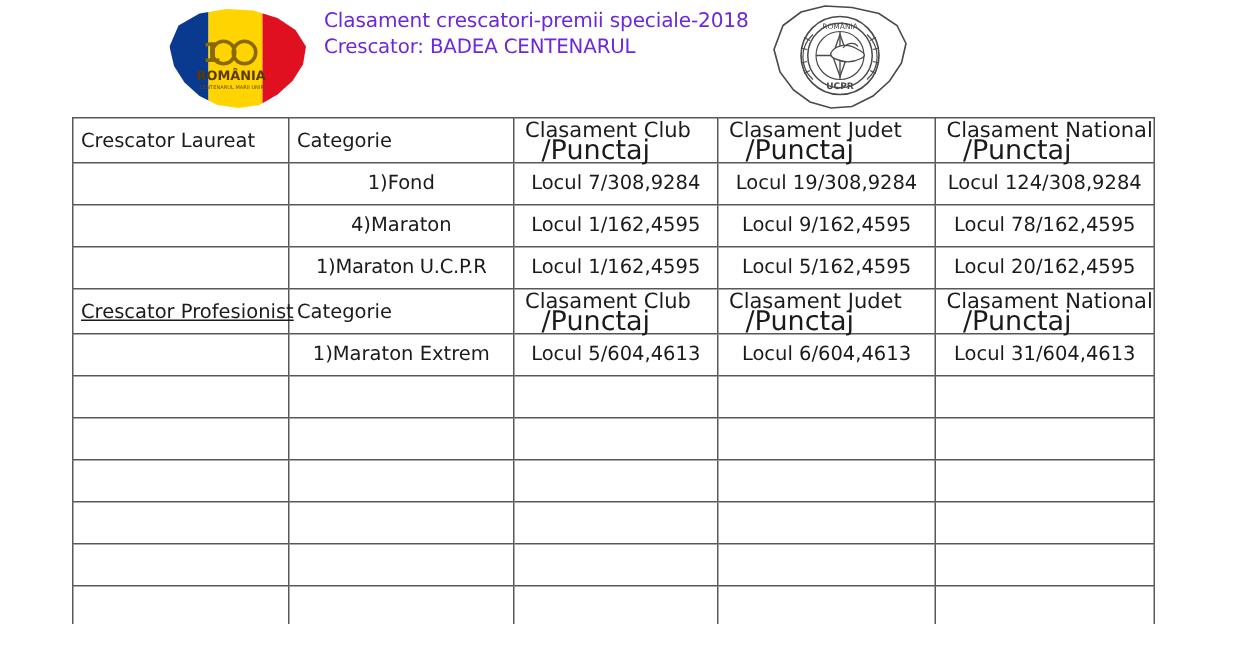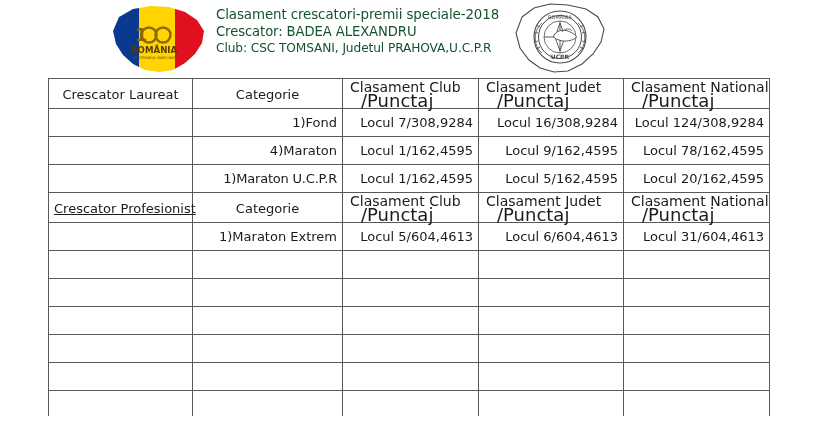--- a/index.html
+++ b/index.html
@@ -34,21 +34,21 @@
   }
   #flag-logo svg { display:block; width:108px; height:72px; }
 
   #title-block {
     position: absolute;
     left: 216px; top: 6px;
     width: 290px;
   }
   .title-line {
     font-size: 13.2px;
-    color: #14532d;
+    color: #6d28d9;
     line-height: 17px;
     white-space: nowrap;
     letter-spacing: -0.1px;
   }
   .title-line.l1 { font-size: 13.4px; }
   .title-line.l2 { font-size: 13.2px; }
   .title-line.l3 { font-size: 12.2px; }
 
   #ucpr-logo {
     position: absolute;
@@ -82,22 +82,22 @@
   col.c2 { width: 150px; }
   col.c3 { width: 136px; }
   col.c4 { width: 145px; }
   col.c5 { width: 146px; }
 
   tr.hdr td { height: 30px; padding-top: 1px; }
   tr.data td { height: 28px; }
   tr.blank td { height: 28px; }
   tr.blank-last td { height: 25px; border-bottom: none; }
 
-  .ctr { text-align: center; }
-  .lft { text-align: right; }
+  .ctr { }
+  .lft { text-align: center; }
 
   .hdr-stack {
     display: block;
     line-height: 13px;
     text-align: left;
     padding-left: 2px;
   }
   .hdr-stack .l1 { display:block; font-size: 14px; }
   .hdr-stack .l2 { display:block; font-size: 18px; padding-left: 11px; }
 
@@ -135,22 +135,21 @@
           <circle cx="46" cy="32" r="7.5" fill="none" stroke="#8a6a00" stroke-width="2.4"></circle>
           <circle cx="60" cy="32" r="7.5" fill="none" stroke="#8a6a00" stroke-width="2.4"></circle>
           <text x="28" y="50" font-family="DejaVu Sans, sans-serif" font-size="8.6" font-weight="bold" fill="#5a3a00">ROMÂNIA</text>
           <text x="30" y="56" font-family="DejaVu Sans, sans-serif" font-size="3.4" fill="#6b4a00">CENTENARUL MARII UNIRI</text>
         </g>
       </svg>
     </div>
 
     <div id="title-block">
       <div class="title-line l1">Clasament crescatori-premii speciale-2018</div>
-      <div class="title-line l2">Crescator: BADEA ALEXANDRU</div>
-      <div class="title-line l3">Club: CSC TOMSANI, Judetul PRAHOVA,U.C.P.R</div>
+      <div class="title-line l2">Crescator: BADEA CENTENARUL</div>
     </div>
 
     <div id="ucpr-logo">
       <svg viewBox="0 0 112 76" xmlns="http://www.w3.org/2000/svg">
 
         <path d="M20,16 L32,7 L48,3 L66,4 L84,8 L96,16 L102,28 L99,41 L91,53
                  L80,63 L66,70 L52,71 L38,67 L27,59 L18,47 L14,32 Z" fill="none" stroke="#4a4a4a" stroke-width="1.1"></path>
 
         <circle cx="58" cy="36" r="26" fill="#ffffff" stroke="#4a4a4a" stroke-width="1.1"></circle>
         <circle cx="58" cy="36" r="21.5" fill="none" stroke="#4a4a4a" stroke-width="1"></circle>
@@ -210,21 +209,21 @@
               <span class="l1">Clasament National</span>
               <span class="l2">/Punctaj</span>
             </span>
           </td>
         </tr>
 
         <tr class="data">
           <td class="lft"></td>
           <td class="lft cat-cell">1)Fond</td>
           <td class="lft val-cell">Locul 7/308,9284</td>
-          <td class="lft val-cell">Locul 16/308,9284</td>
+          <td class="lft val-cell">Locul 19/308,9284</td>
           <td class="lft val-cell">Locul 124/308,9284</td>
         </tr>
 
         <tr class="data">
           <td class="lft"></td>
           <td class="lft cat-cell">4)Maraton</td>
           <td class="lft val-cell">Locul 1/162,4595</td>
           <td class="lft val-cell">Locul 9/162,4595</td>
           <td class="lft val-cell">Locul 78/162,4595</td>
         </tr>

